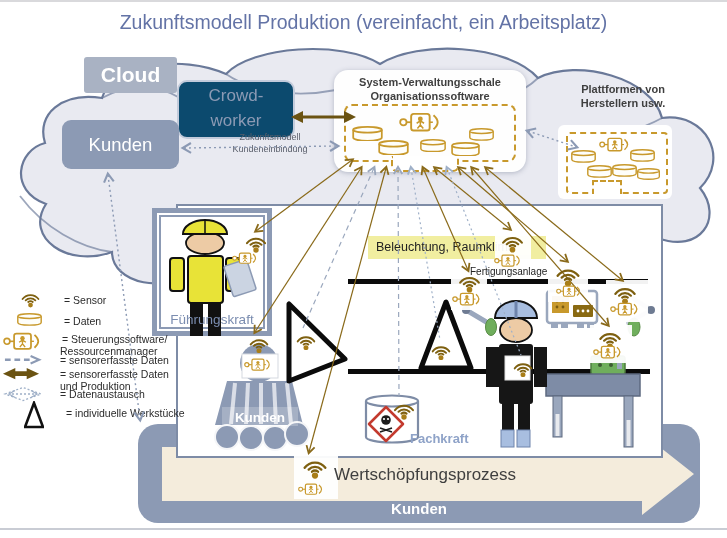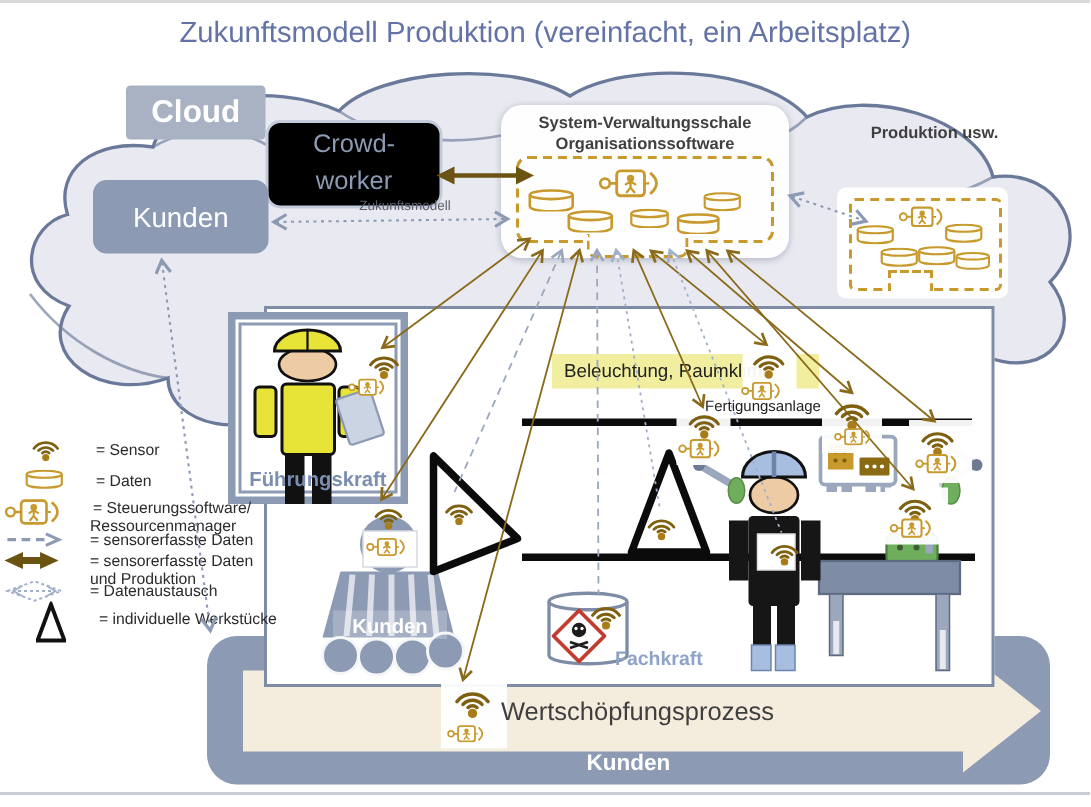--- a/index.html
+++ b/index.html
@@ -42,43 +42,45 @@
   <svg class="layer" width="727" height="538" style="z-index:6">
     <polygon points="162,447 642,447 642,433 694,474 642,515 642,501 162,501" fill="#F4ECDC"></polygon>
   </svg>
 
   <div class="abs" style="left:176px;top:204px;width:483px;height:250px;background:#fff;border:2.5px solid #7E8CA6;z-index:8"></div>
 
   <div class="abs ctr" style="left:0;top:11px;width:727px;font-size:19.5px;color:#6373A6;z-index:10">Zukunftsmodell Produktion  (vereinfacht, ein Arbeitsplatz)</div>
 
   <div class="abs ctr" style="left:84px;top:57px;width:93px;height:36px;line-height:36px;background:#A9B2C3;border-radius:3px;color:#fff;font-weight:bold;font-size:21px;z-index:10">Cloud</div>
 
-  <div class="abs ctr" style="left:177px;top:80px;width:114px;height:53px;background:#000000;border:2px solid #C3CBDB;border-radius:10px;color:#8C9AB4;font-size:17px;line-height:1.45;padding-top:2px;z-index:10">
+  <div class="abs ctr" style="left:177px;top:80px;width:114px;height:53px;background:#0c4a6e;border:2px solid #C3CBDB;border-radius:10px;color:#8C9AB4;font-size:17px;line-height:1.45;padding-top:2px;z-index:10">
     <span style="display:block">Crowd-</span>
     <span style="display:block">worker</span>
   </div>
 
   <div class="abs ctr" style="left:62px;top:120px;width:117px;height:49px;line-height:49px;background:#8C9AB4;border-radius:9px;color:#fff;font-size:18.5px;z-index:10">Kunden</div>
 
   <div class="abs" style="left:334px;top:70px;width:192px;height:102px;background:#FEFEFE;border-radius:14px;box-shadow:0 1px 5px rgba(110,120,145,.45);z-index:9"></div>
   <div class="abs ctr" style="left:336px;top:75px;width:188px;font-size:11px;font-weight:bold;color:#3F3F3F;line-height:1.3;z-index:10">
     <span style="display:block">System-Verwaltungsschale</span>
     <span style="display:block">Organisationssoftware</span>
   </div>
   <div class="abs" style="left:344px;top:104px;width:168px;height:54px;border:2px dashed #C8992C;border-radius:8px;z-index:10"></div>
   <div class="abs" style="left:391px;top:156px;width:64px;height:14px;background:#fff;border:2px dashed #C8992C;border-top:none;border-radius:0 0 6px 6px;z-index:11"></div>
 
   <div class="abs ctr" style="left:553px;top:82px;width:140px;font-size:11px;font-weight:bold;color:#3F3F3F;line-height:1.3;z-index:10">
-    <span style="display:block">Produktion usw.</span>
+    <span style="display:block">Plattformen von</span>
+    <span style="display:block">Herstellern usw.</span>
   </div>
   <div class="abs" style="left:558px;top:125px;width:114px;height:74px;background:#fff;border-radius:6px;z-index:9"></div>
   <div class="abs" style="left:566px;top:132px;width:98px;height:58px;border:2px dashed #C8992C;border-radius:4px;z-index:10"></div>
   <div class="abs" style="left:592px;top:180px;width:26px;height:12px;background:#fff;border:2px dashed #C8992C;border-bottom:none;z-index:11"></div>
 
   <div class="smalllbl ctr" style="left:195px;top:132px;width:150px">Zukunftsmodell</div>
+  <div class="smalllbl ctr" style="left:190px;top:144px;width:160px">Kundeneinbindung</div>
 
   <div class="abs" style="left:152px;top:208px;width:110px;height:118px;background:#fff;border:5px solid #8C9AB4;z-index:9">
     <div class="abs" style="left:2px;top:2px;right:2px;bottom:2px;border:2px solid #8C9AB4"></div>
   </div>
 
   <div class="abs" style="left:368px;top:236px;width:178px;height:23px;line-height:23px;background:#F1EEA0;font-size:12.5px;color:#222;padding-left:8px;box-sizing:border-box;white-space:nowrap;z-index:9">Beleuchtung, Raumklima</div>
   <div class="abs" style="left:470px;top:266px;font-size:10px;color:#222;white-space:nowrap;z-index:21">Fertigungsanlage</div>
 
   <span class="icn" style="left:19px;top:290px;width:23px">
       <svg viewBox="0 0 26 20">
@@ -605,19 +607,19 @@
         <circle cx="3.4" cy="8" r="2.5" fill="#fff" stroke="#C8992C" stroke-width="1.4"></circle>
         <line x1="5.9" y1="8" x2="9.5" y2="8" stroke="#C8992C" stroke-width="1.4"></line>
         <rect x="9.5" y="1.5" width="14.5" height="13" rx="2" fill="#fff" stroke="#C8992C" stroke-width="1.5"></rect>
         <circle cx="16.7" cy="5.4" r="1.9" fill="#C8992C"></circle>
         <path d="M16.7 7.3 L16.7 10.2 M13.8 8.8 L16.7 7 L19.6 8.8 M14.4 13 L16.7 10.2 L19 13" stroke="#C8992C" stroke-width="1.2" fill="none"></path>
         <line x1="24" y1="8" x2="26.5" y2="8" stroke="#C8992C" stroke-width="1.2"></line>
         <path d="M27 2.5 Q33.5 8 27 13.5" fill="none" stroke="#C8992C" stroke-width="1.5"></path>
       </svg>
     </span>
 
-  <div class="abs ctr" style="left:156px;top:312px;width:112px;font-size:13.5px;font-weight:bold;color:#7B8DB0;z-index:36">Führungskraft</div>
+  <div class="abs ctr" style="left:156px;top:312px;width:112px;font-size:13.5px;font-weight:normal;color:#7B8DB0;z-index:36">Führungskraft</div>
   <div class="abs ctr" style="left:218px;top:410px;width:84px;font-size:13.5px;font-weight:bold;color:#fff;z-index:36">Kunden</div>
   <div class="abs" style="left:410px;top:431px;font-size:13px;font-weight:bold;color:#8FA3C8;white-space:nowrap;z-index:36">Fachkraft</div>
   <div class="abs" style="left:334px;top:465px;font-size:17px;color:#3F3F3F;white-space:nowrap;z-index:36">Wertschöpfungsprozess</div>
   <div class="abs ctr" style="left:138px;top:500px;width:562px;font-size:15px;font-weight:bold;color:#fff;z-index:36">Kunden</div>
 
 </div>
 
 </body></html>

